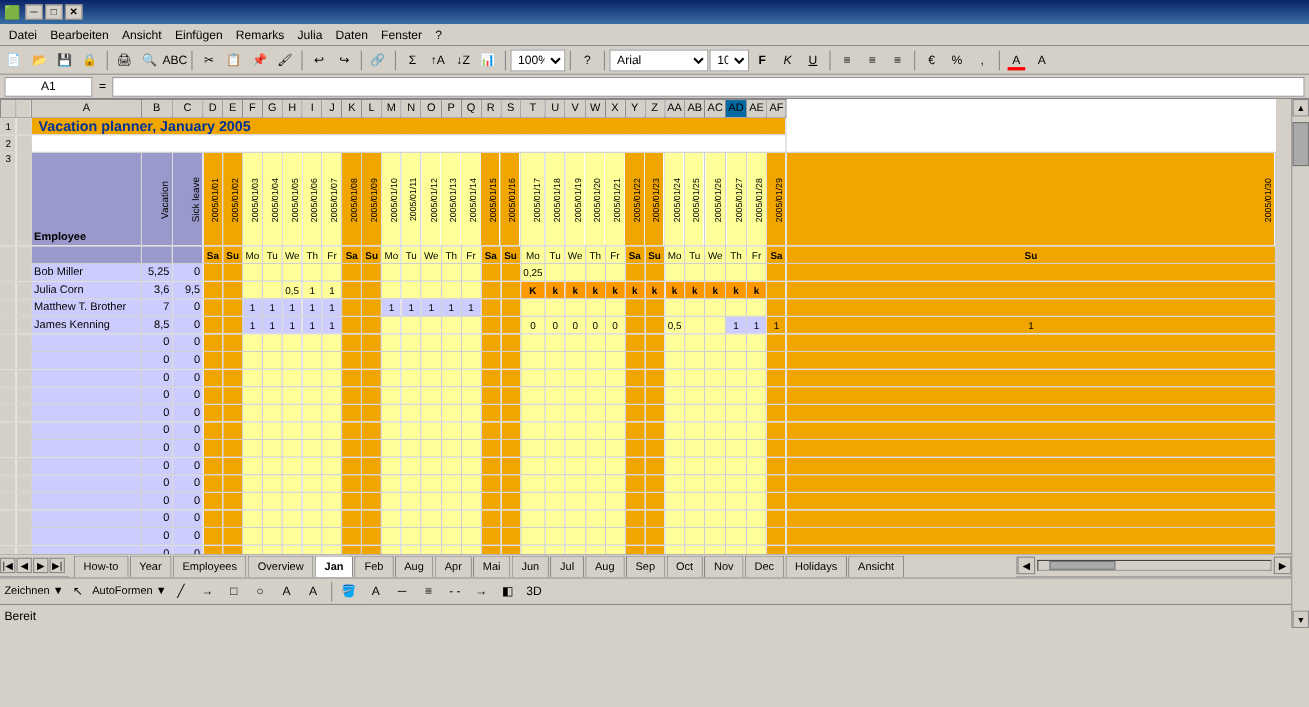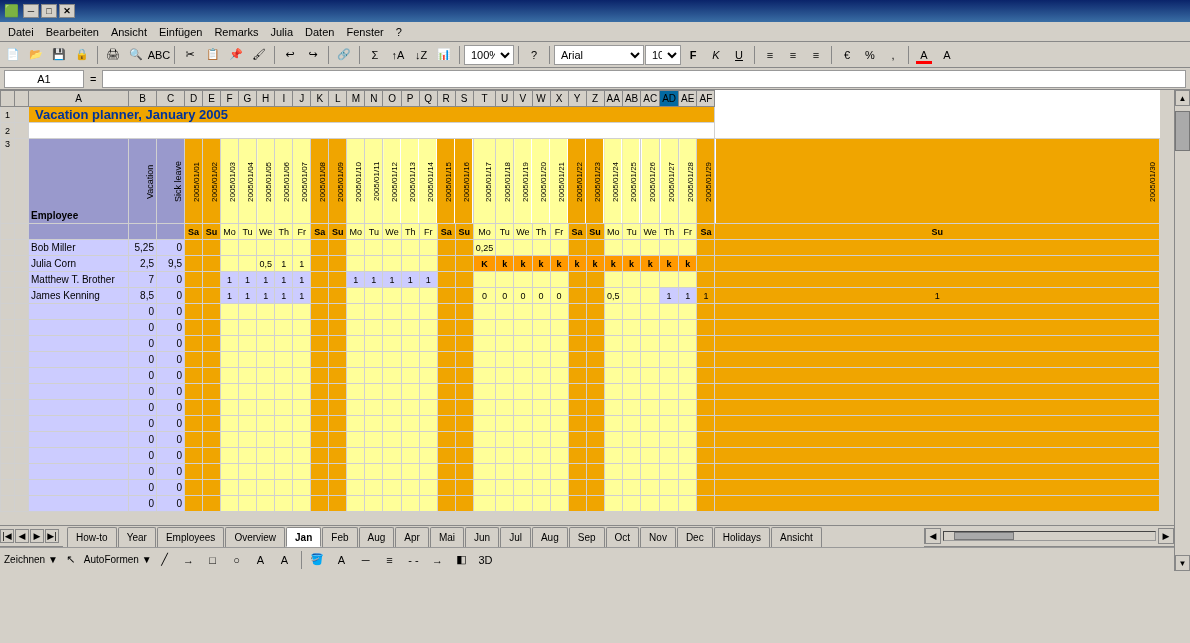--- a/index.html
+++ b/index.html
@@ -461,21 +461,21 @@
             <td style="background:#ffff99;"></td>
             <td style="background:#ffff99;"></td>
             <td style="background:#f0a500;"></td>
             <td style="background:#f0a500;"></td>
           </tr>
 
           <tr data-name="employee-row-julia">
             <td class="row-header" style="background:#d4d0c8; font-size:9px;"></td>
             <td style="background:#d4d0c8;"></td>
             <td style="background:#ccccff;" data-name="emp-name-julia">Julia Corn</td>
-            <td style="background:#ccccff; text-align:right;" data-name="emp-vac-julia">2,5</td>
+            <td style="background:#ccccff; text-align:right;" data-name="emp-vac-julia">3,6</td>
             <td style="background:#ccccff; text-align:right;" data-name="emp-sick-julia">9,5</td>
             <td style="background:#f0a500;"></td>
             <td style="background:#f0a500;"></td>
             <td style="background:#ffff99;"></td>
             <td style="background:#ffff99;"></td>
             <td style="background:#ffff99; text-align:center; font-size:9px;" data-name="julia-day05">0,5</td>
             <td style="background:#ffff99; text-align:center; font-size:9px;" data-name="julia-day06">1</td>
             <td style="background:#ffff99; text-align:center; font-size:9px;" data-name="julia-day07">1</td>
             <td style="background:#f0a500;"></td>
             <td style="background:#f0a500;"></td>
@@ -1115,20 +1115,23 @@
       <div class="tb-btn" data-name="fill-color2" style="position:relative;">🪣</div>
       <div class="tb-btn" data-name="font-color2">A</div>
       <div class="tb-btn" data-name="line-color">─</div>
       <div class="tb-btn" data-name="line-style">≡</div>
       <div class="tb-btn" data-name="dash-style">- -</div>
       <div class="tb-btn" data-name="arrow-style">→</div>
       <div class="tb-btn" data-name="shadow-style">◧</div>
       <div class="tb-btn" data-name="3d-style">3D</div>
     </div>
 
+    <div id="status-bar" data-name="status-bar">
+      <span data-name="status-text">Bereit</span>
+    </div>
   </div>
 
   <div id="v-scroll" data-name="vertical-scrollbar" style="width:16px; background:#d4d0c8; border-left:1px solid #888; display:flex; flex-direction:column;">
     <div class="v-scroll-btn" data-name="vscroll-up" style="cursor:pointer;">▲</div>
     <div style="flex:1; background:#d4d0c8; position:relative;" data-name="vscroll-track">
       <div style="position:absolute; top:5px; left:0; right:0; height:40px; background:#aaa; border:1px solid #777;" data-name="vscroll-thumb"></div>
     </div>
     <div class="v-scroll-btn" data-name="vscroll-down" style="cursor:pointer;">▼</div>
   </div>
 </div>

